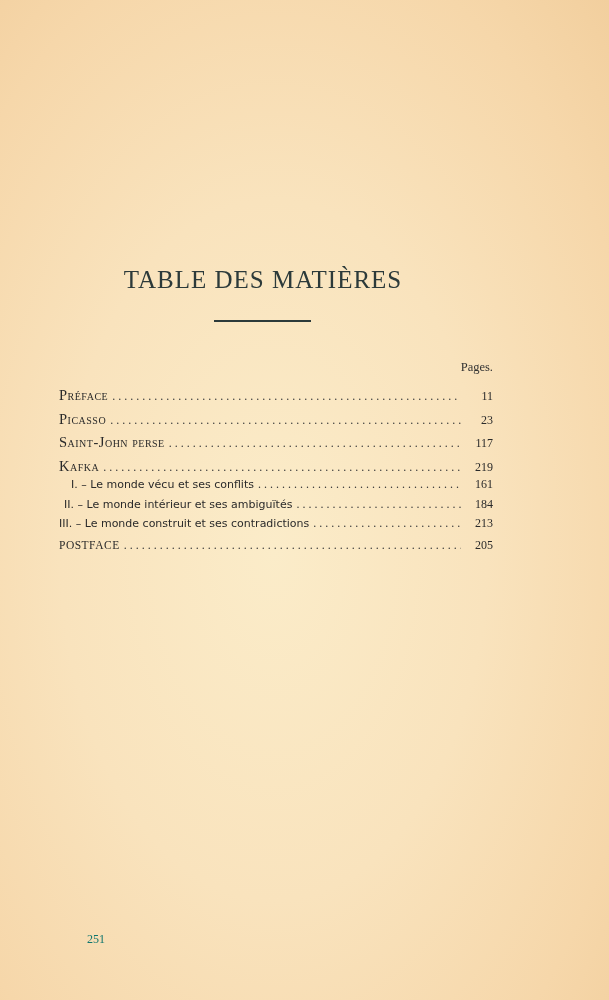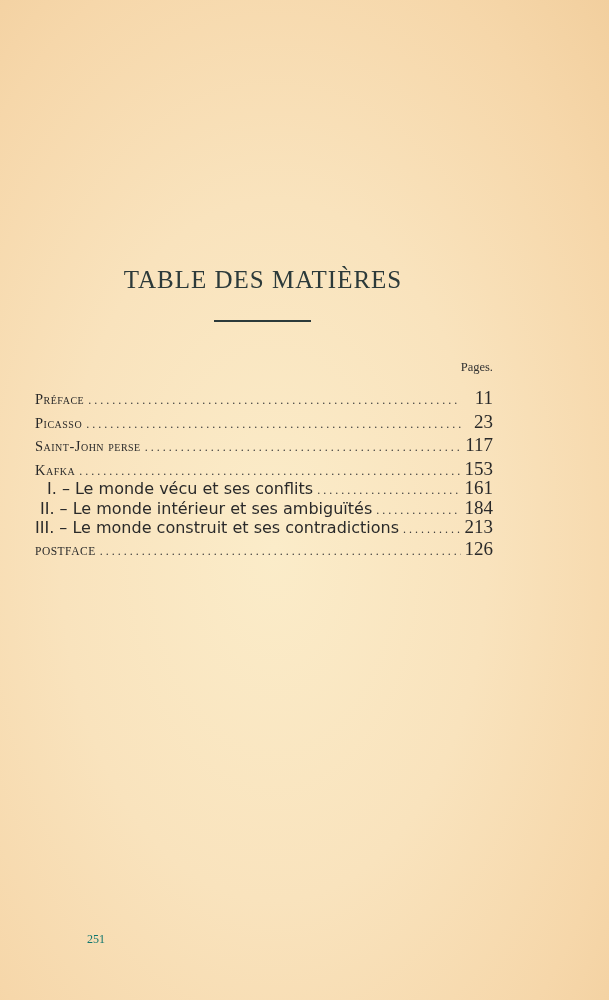--- a/index.html
+++ b/index.html
@@ -68,54 +68,55 @@
     }
     .toc-row.gap {
       margin-top: 4px;
       justify-content: flex-end;
     }
     .toc-row.gap-small {
       margin-top: 2px;
     }
     .label {
       flex: 0 0 auto;
+      margin-left: 24px;
     }
     .label.sc {
       font-variant: small-caps;
       letter-spacing: 0.5px;
     }
     .label.sc-small {
       font-size: 11.5px;
       text-transform: uppercase;
       letter-spacing: 0.5px;
     }
     .label.sub {
       font-family: "DejaVu Sans", "Liberation Sans", sans-serif;
-      font-size: 16px;
+      font-size: 11px;
     }
     .indent-1 { padding-left: 12px; }
     .indent-2 { padding-left: 5px; }
     .indent-3 { padding-left: 0px; }
     .leader {
       flex: 1 1 auto;
       overflow: hidden;
       margin: 0 4px;
       color: #3a3a3a;
       letter-spacing: 2.6px;
       font-size: 12px;
     }
     .leader::before {
       content: ". . . . . . . . . . . . . . . . . . . . . . . . . . . . . . . . . . . . . . . . . . . . . . . . . . . . . . . . . . . . . . . . . . . . . . . . . . . . . . . . . . . . . . . . . . . . . . . . . .";
       letter-spacing: 0;
     }
     .pagenum {
       flex: 0 0 auto;
       min-width: 28px;
       text-align: right;
-      font-size: 19px;
+      font-size: 12px;
     }
     .folio {
       position: absolute;
       top: 932px;
       left: 87px;
       font-size: 12px;
       color: #0f766e;
     }
   </style>
 </head>
@@ -140,39 +141,39 @@
       <span class="pagenum">23</span>
     </li>
     <li class="toc-row gap">
       <span class="label sc">Saint-John perse</span>
       <span class="leader"></span>
       <span class="pagenum">117</span>
     </li>
     <li class="toc-row gap">
       <span class="label sc">Kafka</span>
       <span class="leader"></span>
-      <span class="pagenum">153</span>
+      <span class="pagenum">219</span>
     </li>
     <li class="toc-row">
       <span class="label sub indent-1">I. – Le monde vécu et ses conflits</span>
       <span class="leader"></span>
       <span class="pagenum">161</span>
     </li>
     <li class="toc-row">
       <span class="label sub indent-2">II. – Le monde intérieur et ses ambiguïtés</span>
       <span class="leader"></span>
       <span class="pagenum">184</span>
     </li>
     <li class="toc-row">
       <span class="label sub indent-3">III. – Le monde construit et ses contradictions</span>
       <span class="leader"></span>
       <span class="pagenum">213</span>
     </li>
     <li class="toc-row gap-small">
       <span class="label sc-small">postface</span>
       <span class="leader"></span>
-      <span class="pagenum">126</span>
+      <span class="pagenum">205</span>
     </li>
   </ul>
 
   <div class="folio">251</div>
 
 </div>
 
 </body></html>

